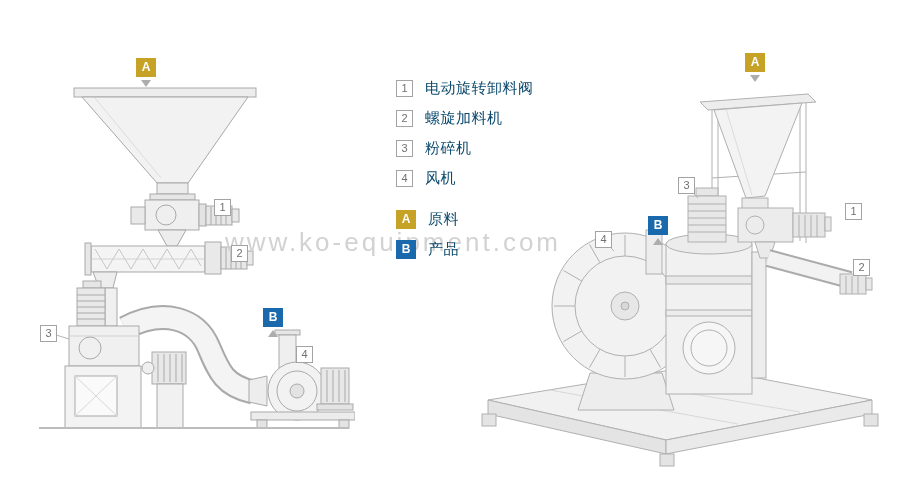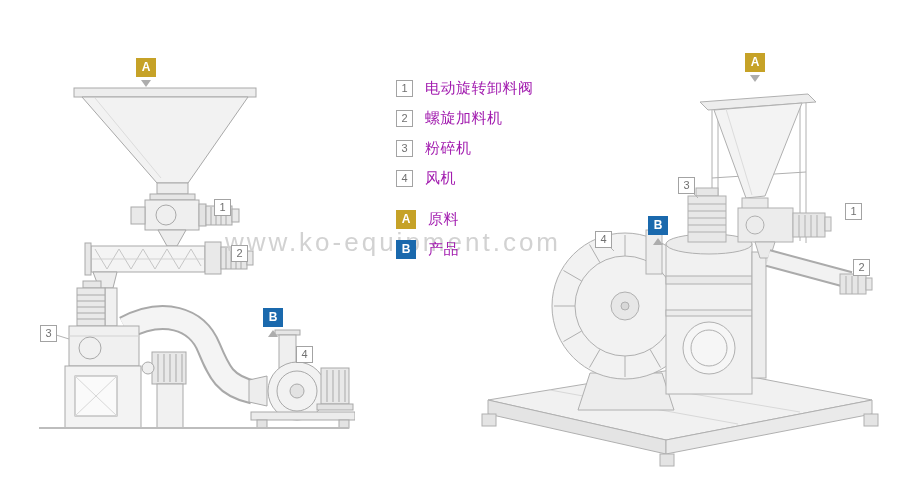--- a/index.html
+++ b/index.html
@@ -27,21 +27,21 @@
   .legend-row { display: flex; align-items: center; gap: 12px; }
   .legend-row.flow-first { margin-top: 11px; }
   .legend-num {
     width: 17px; height: 17px; border: 1px solid #a3a3a3; color: #707070;
     font-size: 11px; line-height: 15px; text-align: center; background: #fff; flex: none;
   }
   .legend-key {
     width: 20px; height: 19px; color: #fff; font-weight: bold; font-size: 12px;
     line-height: 19px; text-align: center; flex: none;
   }
-  .legend-label { font-size: 15px; color: #a21caf; letter-spacing: 0.5px; white-space: nowrap; }
+  .legend-label { font-size: 15px; color: #0c4a6e; letter-spacing: 0.5px; white-space: nowrap; }
 
   .watermark {
     position: absolute; left: 225px; top: 227px; font-size: 26px;
     letter-spacing: 3px; color: #d2d2d2; white-space: nowrap; z-index: 4;
   }
 </style>
 </head>
 <body>
 
 <div class="stage">

